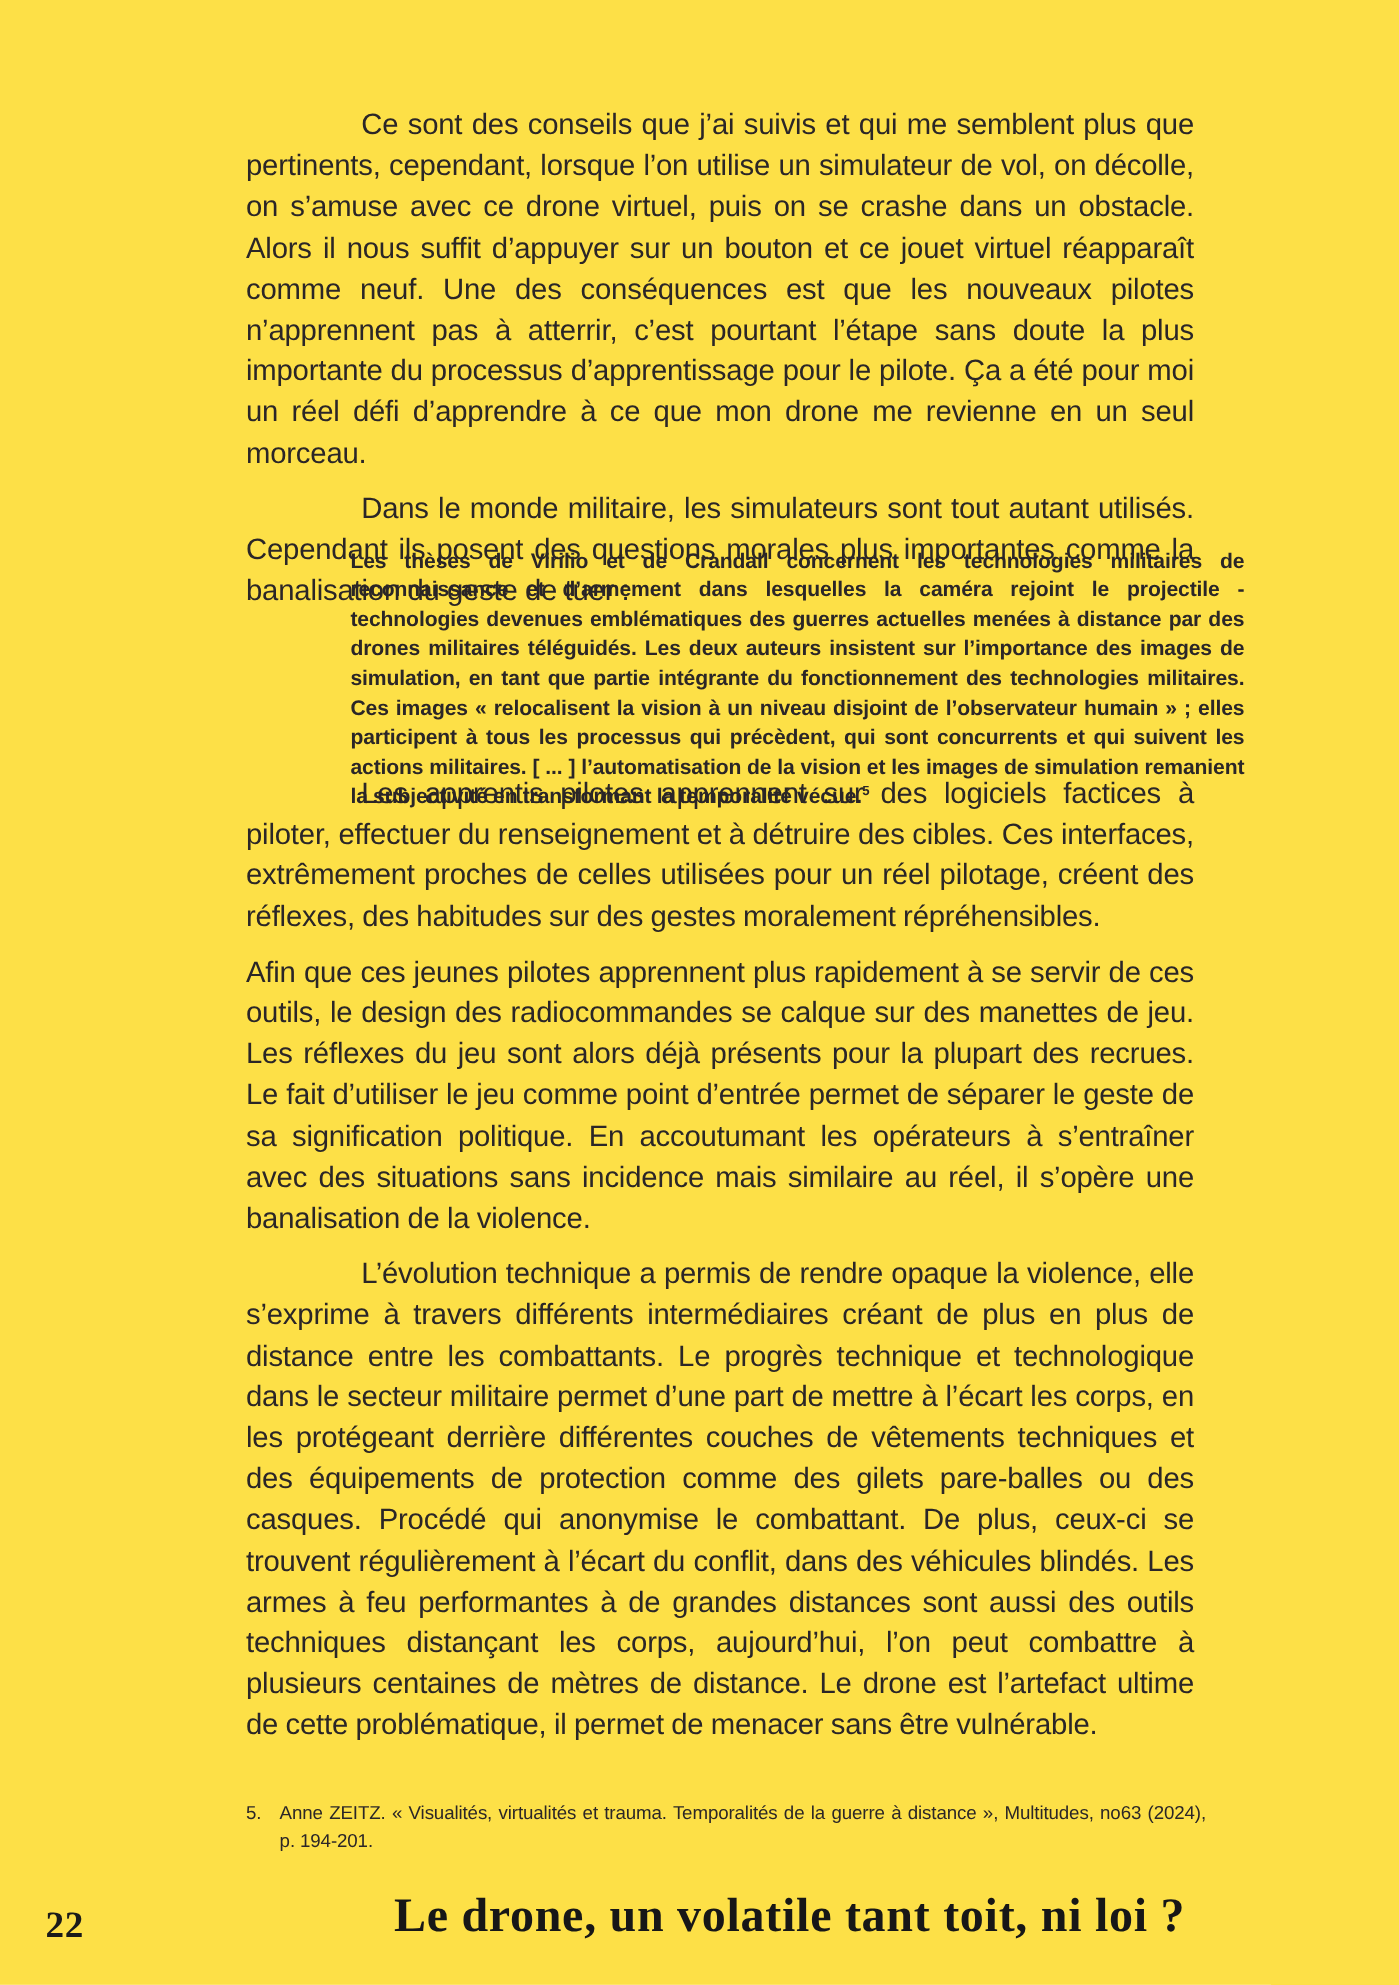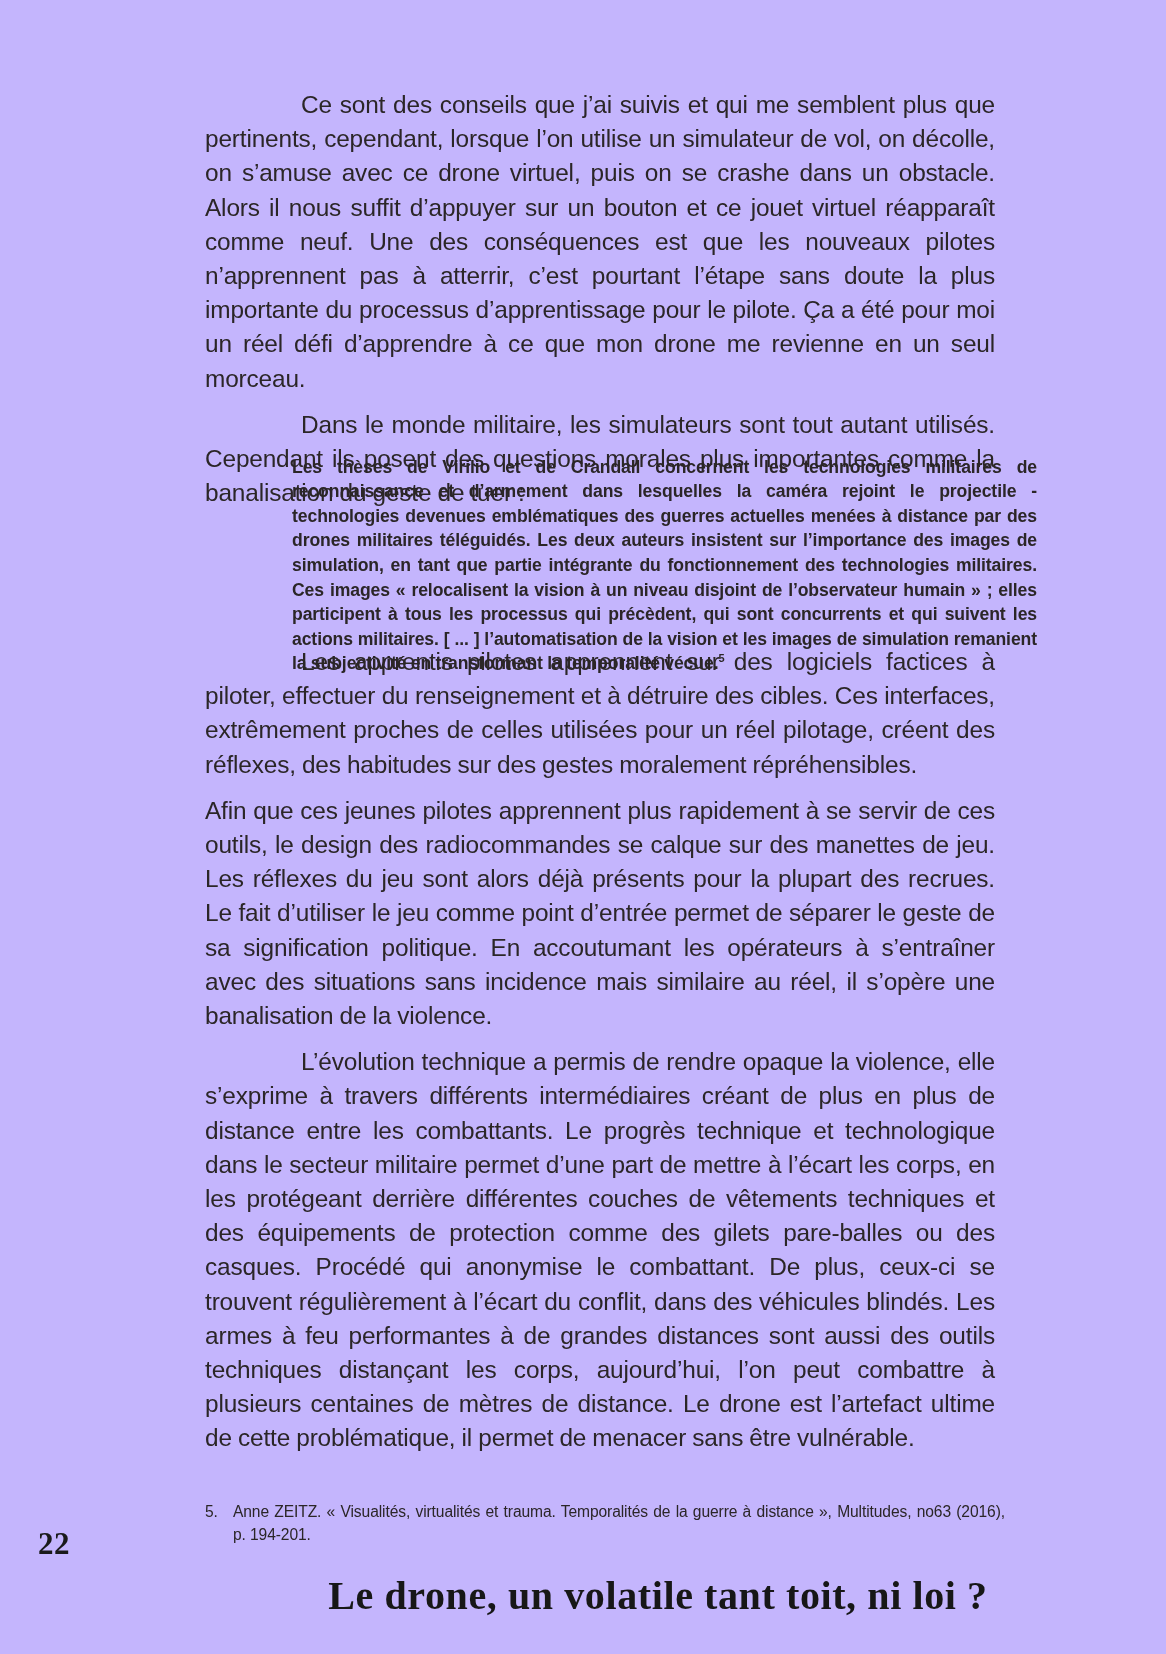--- a/index.html
+++ b/index.html
@@ -12,21 +12,21 @@
     height: 1654px;
     position: relative;
     font-family: "Liberation Sans", sans-serif;
     color: #231f20;
     overflow: hidden;
   }
 
   .page {
     position: absolute;
     inset: 0;
-    background: #c4b5fd;
+    background: #fde047;
   }
 
   
   .content {
     position: absolute;
     left: 205px;
     top: 88px;
     width: 790px;
   }
 
@@ -98,21 +98,21 @@
   .footnote-text {
     flex: 1 1 auto;
     text-align: justify;
     text-align-last: left;
   }
 
   
   .folio {
     position: absolute;
     left: 38px;
-    top: 1526px;
+    top: 1586px;
     font-family: "Liberation Serif", serif;
     font-weight: bold;
     font-size: 31px;
     color: #1a1a1a;
     letter-spacing: 0.5px;
   }
   .running-title {
     position: absolute;
     left: 0;
     right: 0;
@@ -141,19 +141,19 @@
   </blockquote>
 
   <div class="content2">
     <p class="body-par indent">Les apprentis pilotes apprennent sur des logiciels factices à piloter, effectuer du renseignement et à détruire des cibles. Ces interfaces, extrêmement proches de celles utilisées pour un réel pilotage, créent des réflexes, des habitudes sur des gestes moralement répréhensibles.</p>
     <p class="body-par">Afin que ces jeunes pilotes apprennent plus rapidement à se servir de ces outils, le design des radiocommandes se calque sur des manettes de jeu. Les réflexes du jeu sont alors déjà présents pour la plupart des recrues. Le fait d’utiliser le jeu comme point d’entrée permet de séparer le geste de sa signification politique. En accoutumant les opérateurs à s’entraîner avec des situations sans incidence mais similaire au réel, il s’opère une banalisation de la violence.</p>
     <p class="body-par indent">L’évolution technique a permis de rendre opaque la violence, elle s’exprime à travers différents intermédiaires créant de plus en plus de distance entre les combattants. Le progrès technique et technologique dans le secteur militaire permet d’une part de mettre à l’écart les corps, en les protégeant derrière différentes couches de vêtements techniques et des équipements de protection comme des gilets pare-balles ou des casques. Procédé qui anonymise le combattant. De plus, ceux-ci se trouvent régulièrement à l’écart du conflit, dans des véhicules blindés. Les armes à feu performantes à de grandes distances sont aussi des outils techniques distançant les corps, aujourd’hui, l’on peut combattre à plusieurs centaines de mètres de distance. Le drone est l’artefact ultime de cette problématique, il permet de menacer sans être vulnérable.</p>
   </div>
 
   <div class="footnote">
     <span class="footnote-num">5.</span>
-    <span class="footnote-text">Anne ZEITZ. « Visualités, virtualités et trauma. Temporalités de la guerre à distance », Multitudes, no63 (2016), p. 194-201.</span>
+    <span class="footnote-text">Anne ZEITZ. « Visualités, virtualités et trauma. Temporalités de la guerre à distance », Multitudes, no63 (2024), p. 194-201.</span>
   </div>
 
   <div class="folio">22</div>
   <div class="running-title">Le drone, un volatile tant toit, ni loi ?</div>
 
 </div>
 
 </body></html>

